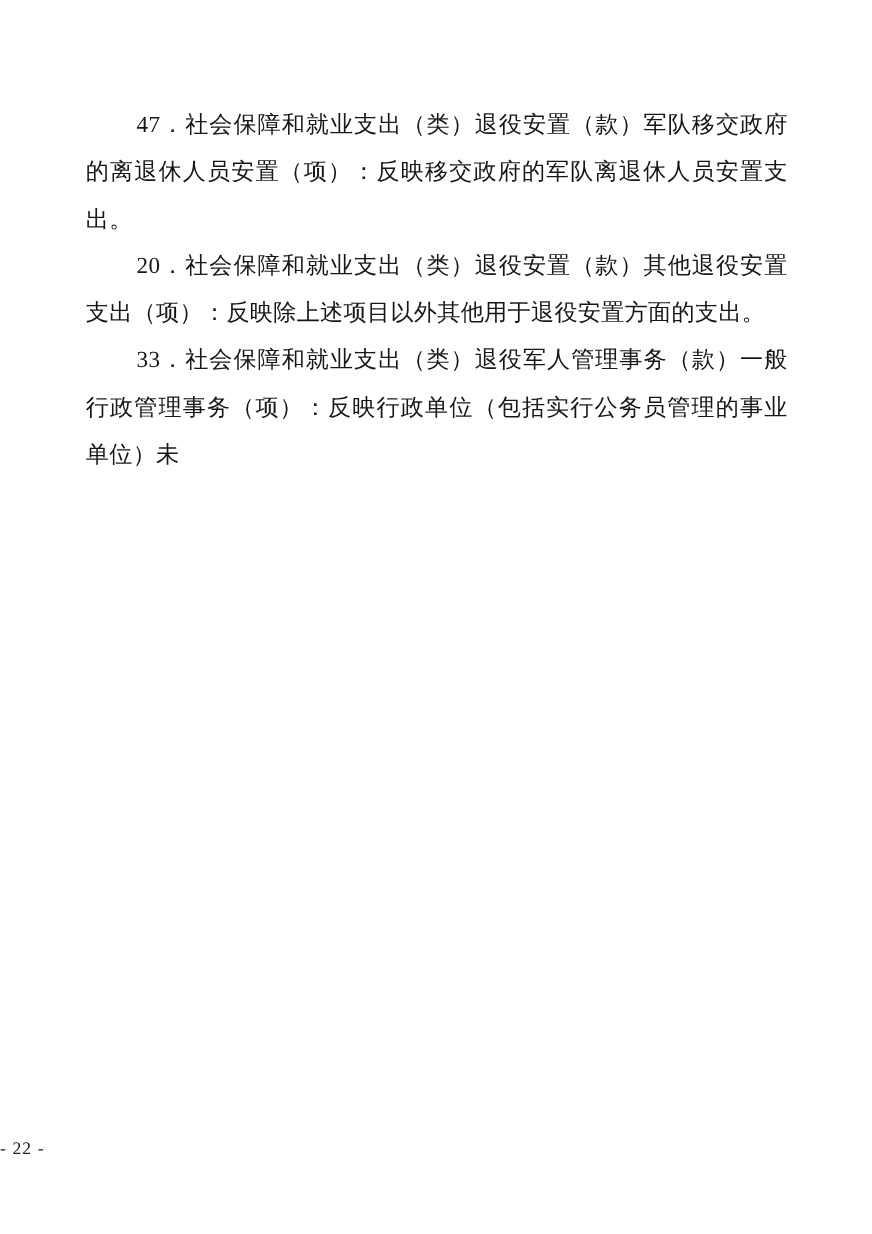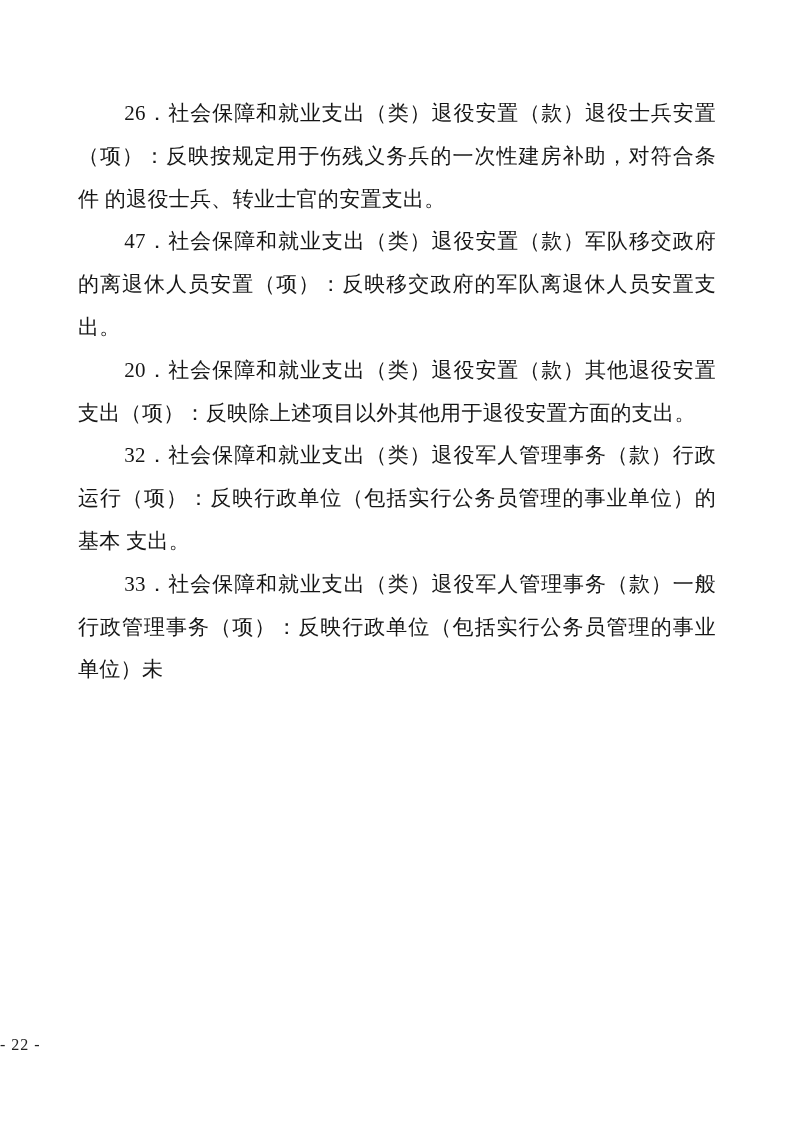--- a/index.html
+++ b/index.html
@@ -48,22 +48,20 @@
     letter-spacing: 1px;
     color: #222222;
     font-family: "Liberation Serif", "DejaVu Serif", serif;
   }
 </style>
 </head>
 <body>
 
 <div class="page">
   <div class="doc-body" id="doc-body">
-      <p class="para">26．社会保障和就业支出（类）退役安置（款）退役士兵安置（项）：反映按规定用于伤残义务兵的一次性建房补助，对符合条件 的退役士兵、转业士官的安置支出。</p>
       <p class="para">47．社会保障和就业支出（类）退役安置（款）军队移交政府的离退休人员安置（项）：反映移交政府的军队离退休人员安置支出。</p>
       <p class="para">20．社会保障和就业支出（类）退役安置（款）其他退役安置支出（项）：反映除上述项目以外其他用于退役安置方面的支出。</p>
-      <p class="para">32．社会保障和就业支出（类）退役军人管理事务（款）行政运行（项）：反映行政单位（包括实行公务员管理的事业单位）的基本 支出。</p>
       <p class="para">33．社会保障和就业支出（类）退役军人管理事务（款）一般行政管理事务（项）：反映行政单位（包括实行公务员管理的事业单位）未</p>
     </div>
   <div class="footer">
     <span>- 22 -</span>
   </div>
 </div>
 
 </body></html>

